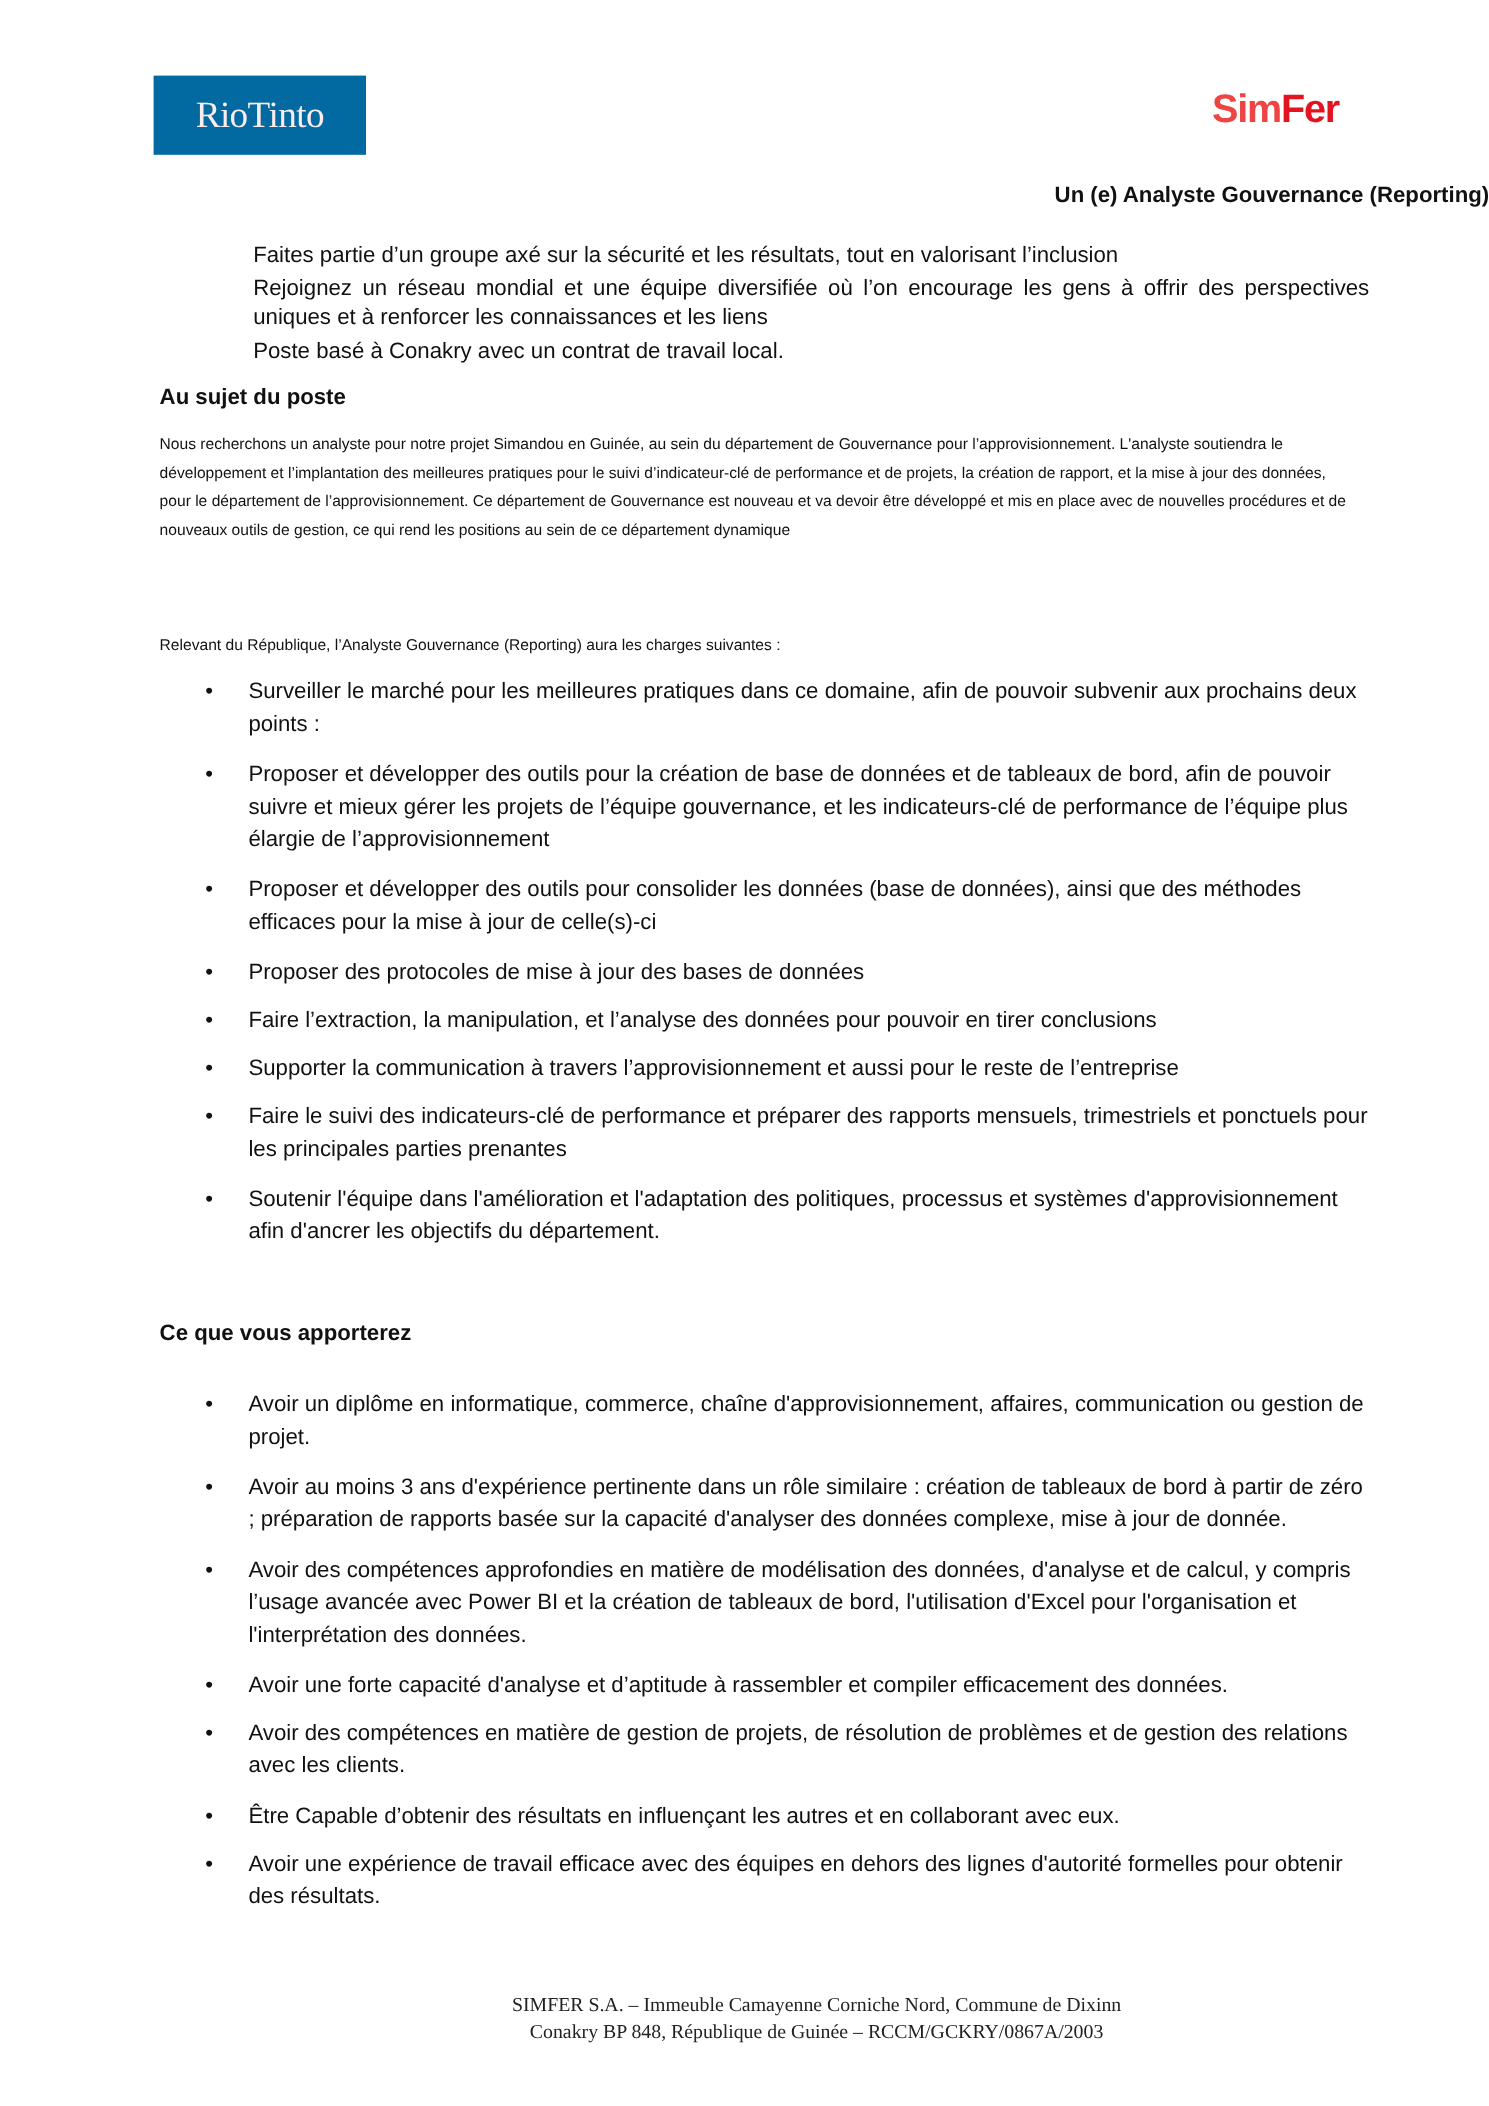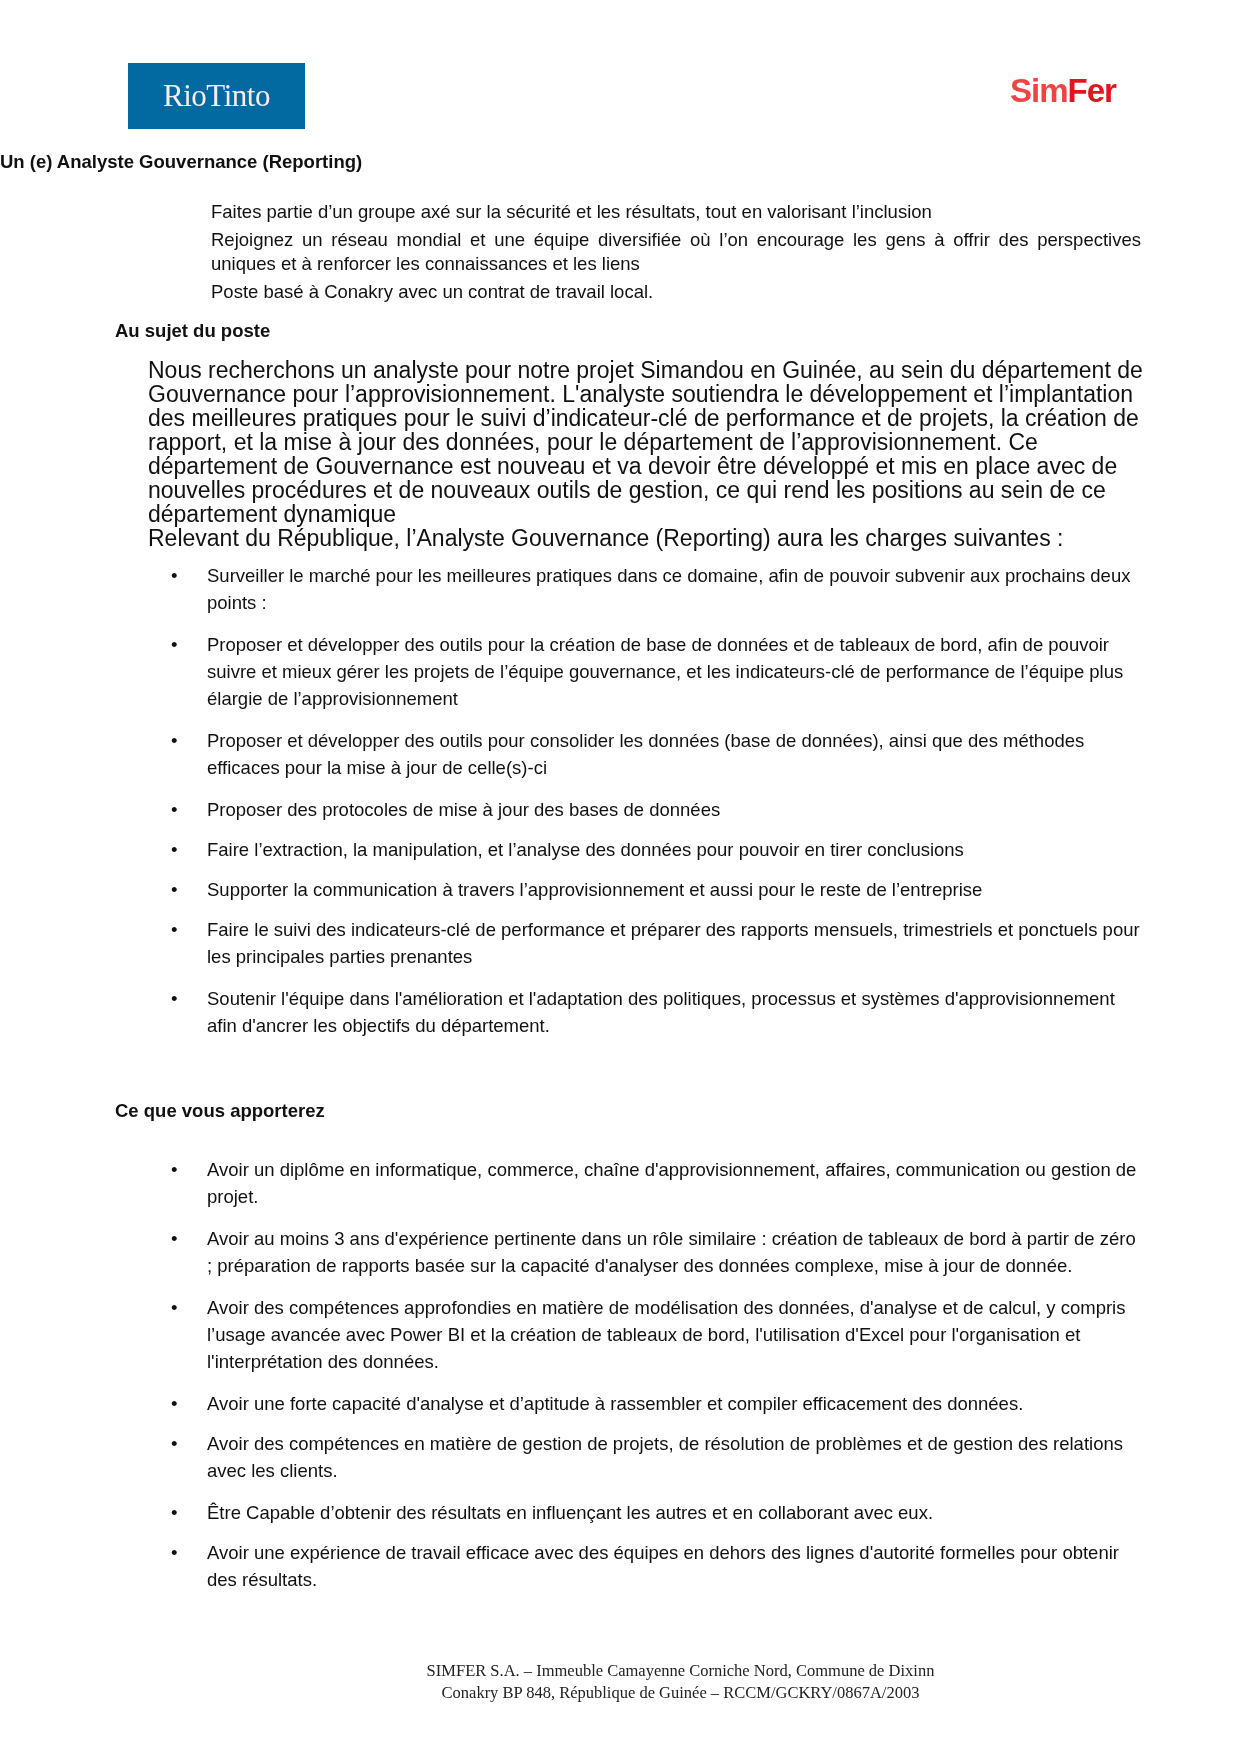--- a/index.html
+++ b/index.html
@@ -6,26 +6,26 @@
   body { width: 1241px; height: 1755px; position: relative; overflow: hidden;
          font-family: "Liberation Sans", sans-serif; color: #111; }
   .logo-rt { position: absolute; left: 128px; top: 63px; width: 177px; height: 66px;
              background: #0369a1; display: flex; align-items: center; justify-content: center; }
   .logo-rt span { font-family: "Liberation Serif", serif; color: #fbecec; font-size: 31px;
                   letter-spacing: -0.5px; }
   .logo-sf { position: absolute; left: 1010px; top: 72px; font-family: "Liberation Sans", sans-serif;
              font-weight: bold; font-size: 33px; letter-spacing: -1px; }
   .logo-sf .a { color: #ef4444; }
   .logo-sf .b { color: #e3141f; }
-  .title { position: absolute; top: 151px; left: 0; width: 1241px; text-align: left;
+  .title { position: absolute; top: 151px; left: 0; width: 1241px; text-align: right;
            font-weight: bold; font-size: 18.5px; }
   .intro { position: absolute; left: 207px; top: 196px; width: 938px; font-size: 18.5px; line-height: 24px; }
   .intro p { margin: 4px; text-align: justify; }
-  .h { position: absolute; left: 115px; font-weight: bold; font-size: 18.5px; }
-  .para { position: absolute; left: 148px; width: 1000px; font-size: 23px; line-height: 24px; }
+  .h { position: absolute; left: 133px; font-weight: bold; font-size: 18.5px; }
+  .para { position: absolute; left: 133px; width: 1000px; font-size: 13px; line-height: 24px; }
   .para p { margin: 0; }
   ul.bl { position: absolute; left: 133px; width: 1012px; margin: 0; padding: 0; list-style: none;
           font-size: 18.5px; line-height: 27px; }
   ul.bl li { position: relative; padding-left: 74px; }
   ul.bl li .dot { position: absolute; left: 38px; top: 0; }
   .footer { position: absolute; top: 1660px; left: 0; width: 1241px; text-align: center;
             font-family: "Liberation Serif", serif; font-size: 16.5px; line-height: 22px; color: #222; left: 60px; }
 </style>
 </head>
 <body>

